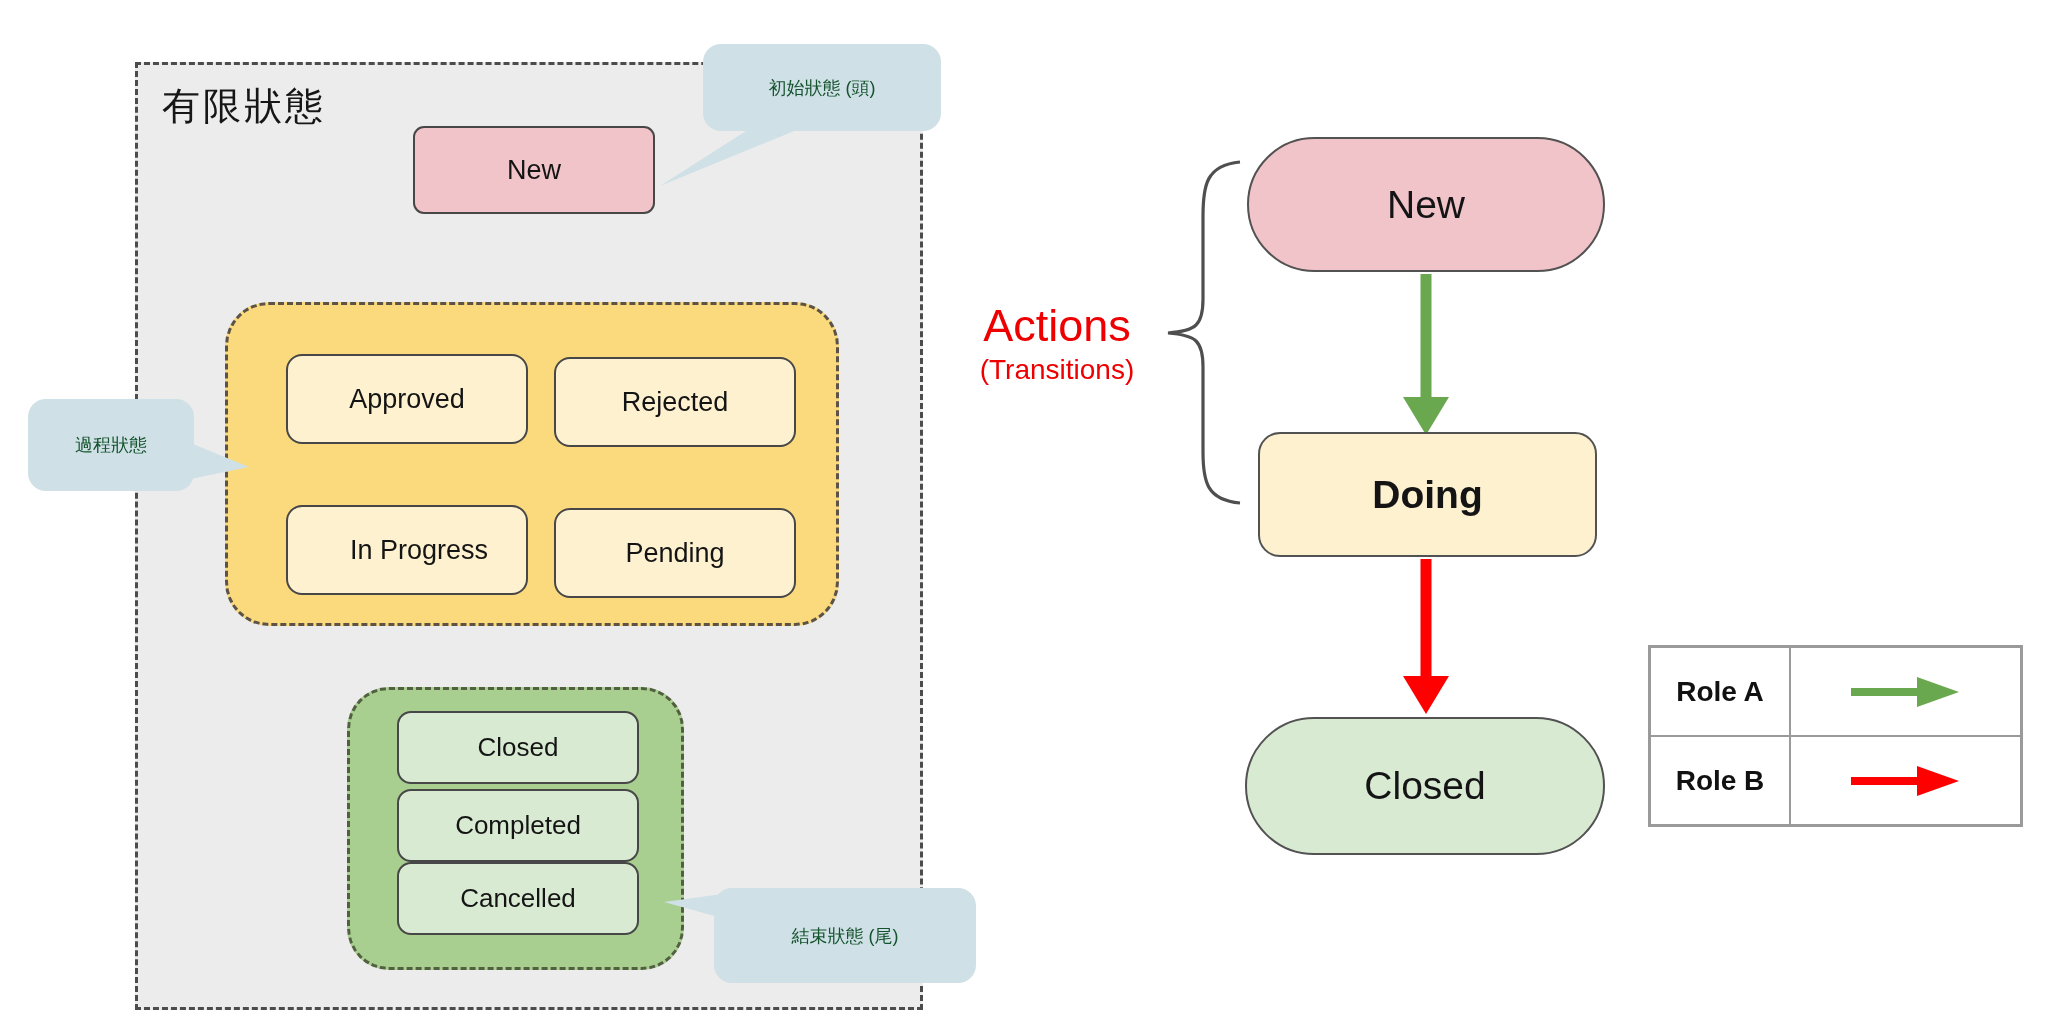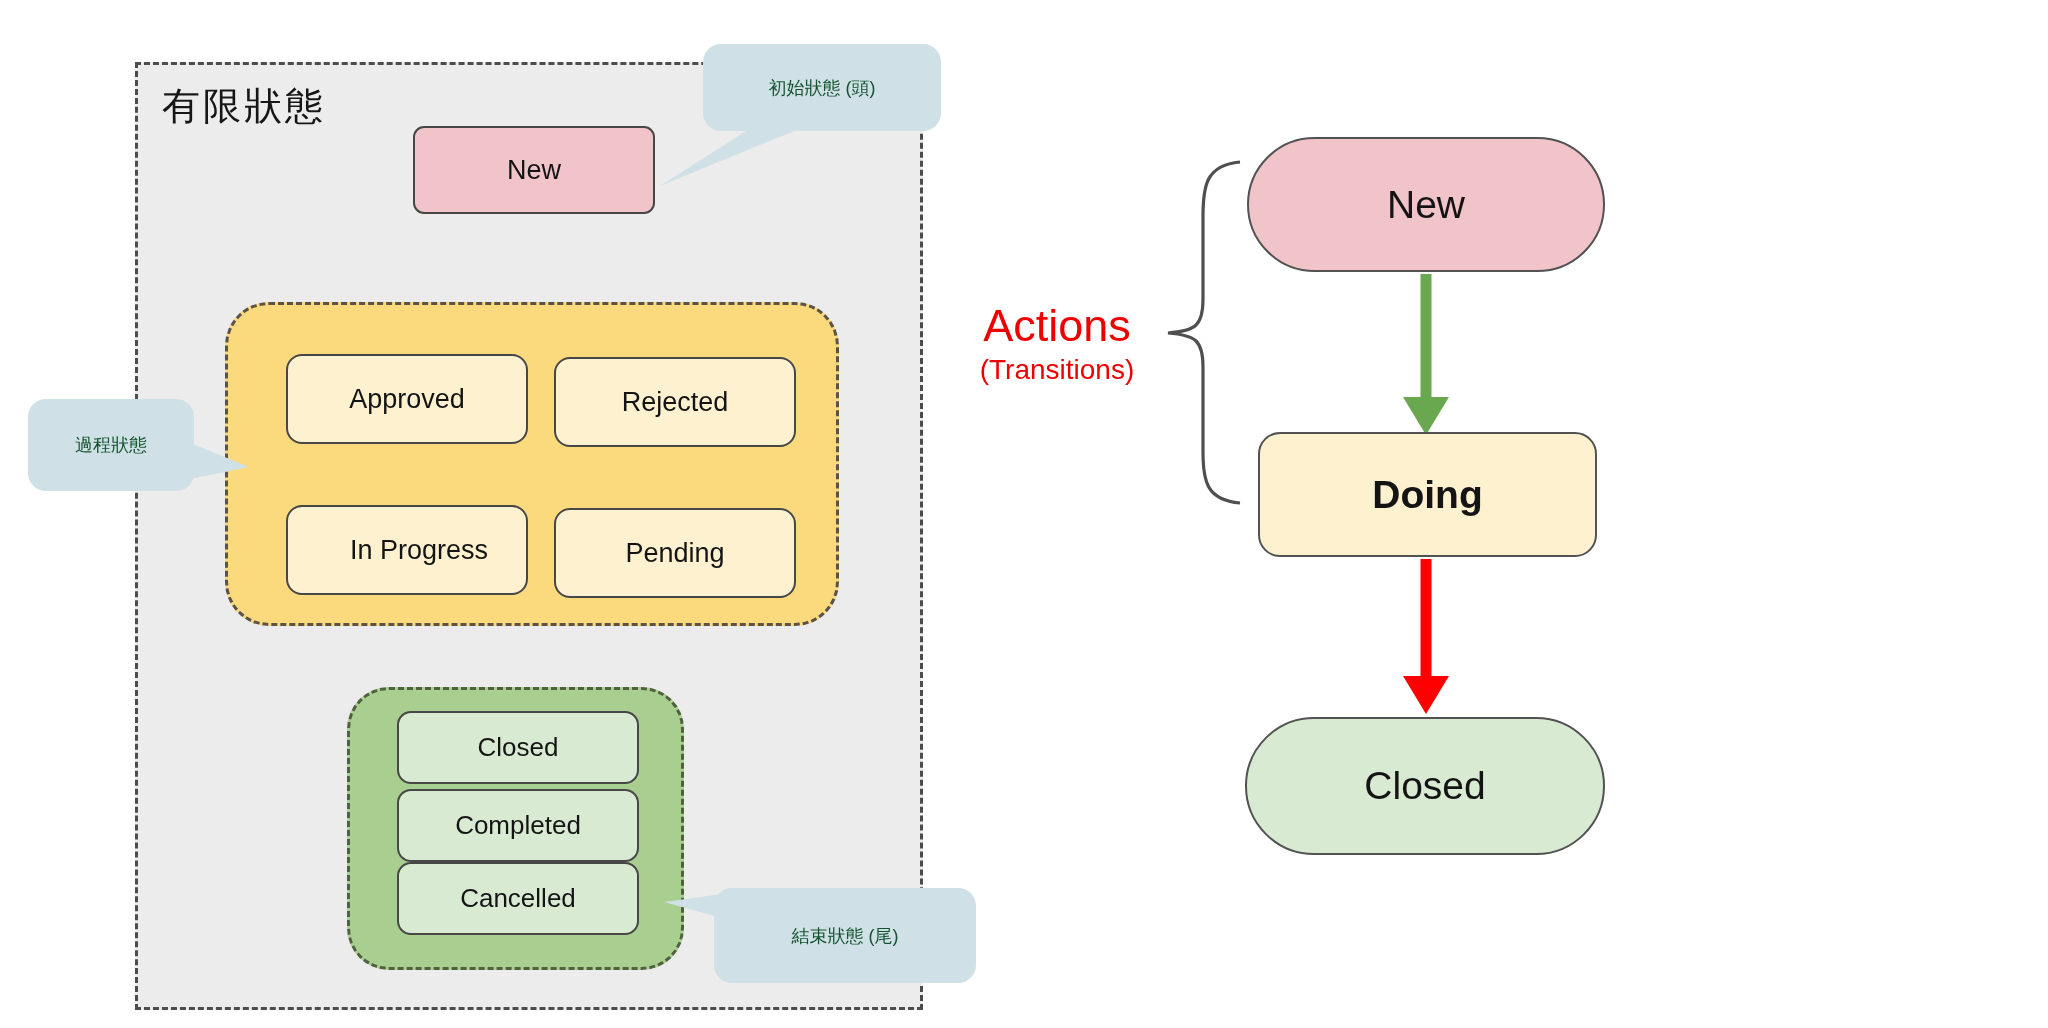--- a/index.html
+++ b/index.html
@@ -143,14 +143,34 @@
 
   <div class="flow-node flow-new">New</div>
   <div class="flow-node flow-doing">Doing</div>
   <div class="flow-node flow-closed">Closed</div>
 
   <div class="annotation">
     <div class="annotation-title">Actions</div>
     <div class="annotation-sub">(Transitions)</div>
   </div>
 
+  <div class="legend">
+    <div class="legend-cell">
+      <span class="legend-label">Role A</span>
+    </div>
+    <div class="legend-cell">
+      <svg width="110" height="34" viewBox="0 0 110 34">
+        <rect x="0" y="13" width="68" height="8" style="fill:var(--role-a-arrow)"></rect>
+        <polygon points="66,2 108,17 66,32" style="fill:var(--role-a-arrow)"></polygon>
+      </svg>
+    </div>
+    <div class="legend-cell">
+      <span class="legend-label">Role B</span>
+    </div>
+    <div class="legend-cell">
+      <svg width="110" height="34" viewBox="0 0 110 34">
+        <rect x="0" y="13" width="68" height="8" style="fill:var(--role-b-arrow)"></rect>
+        <polygon points="66,2 108,17 66,32" style="fill:var(--role-b-arrow)"></polygon>
+      </svg>
+    </div>
+  </div>
 
 </div>
 
 </body></html>

